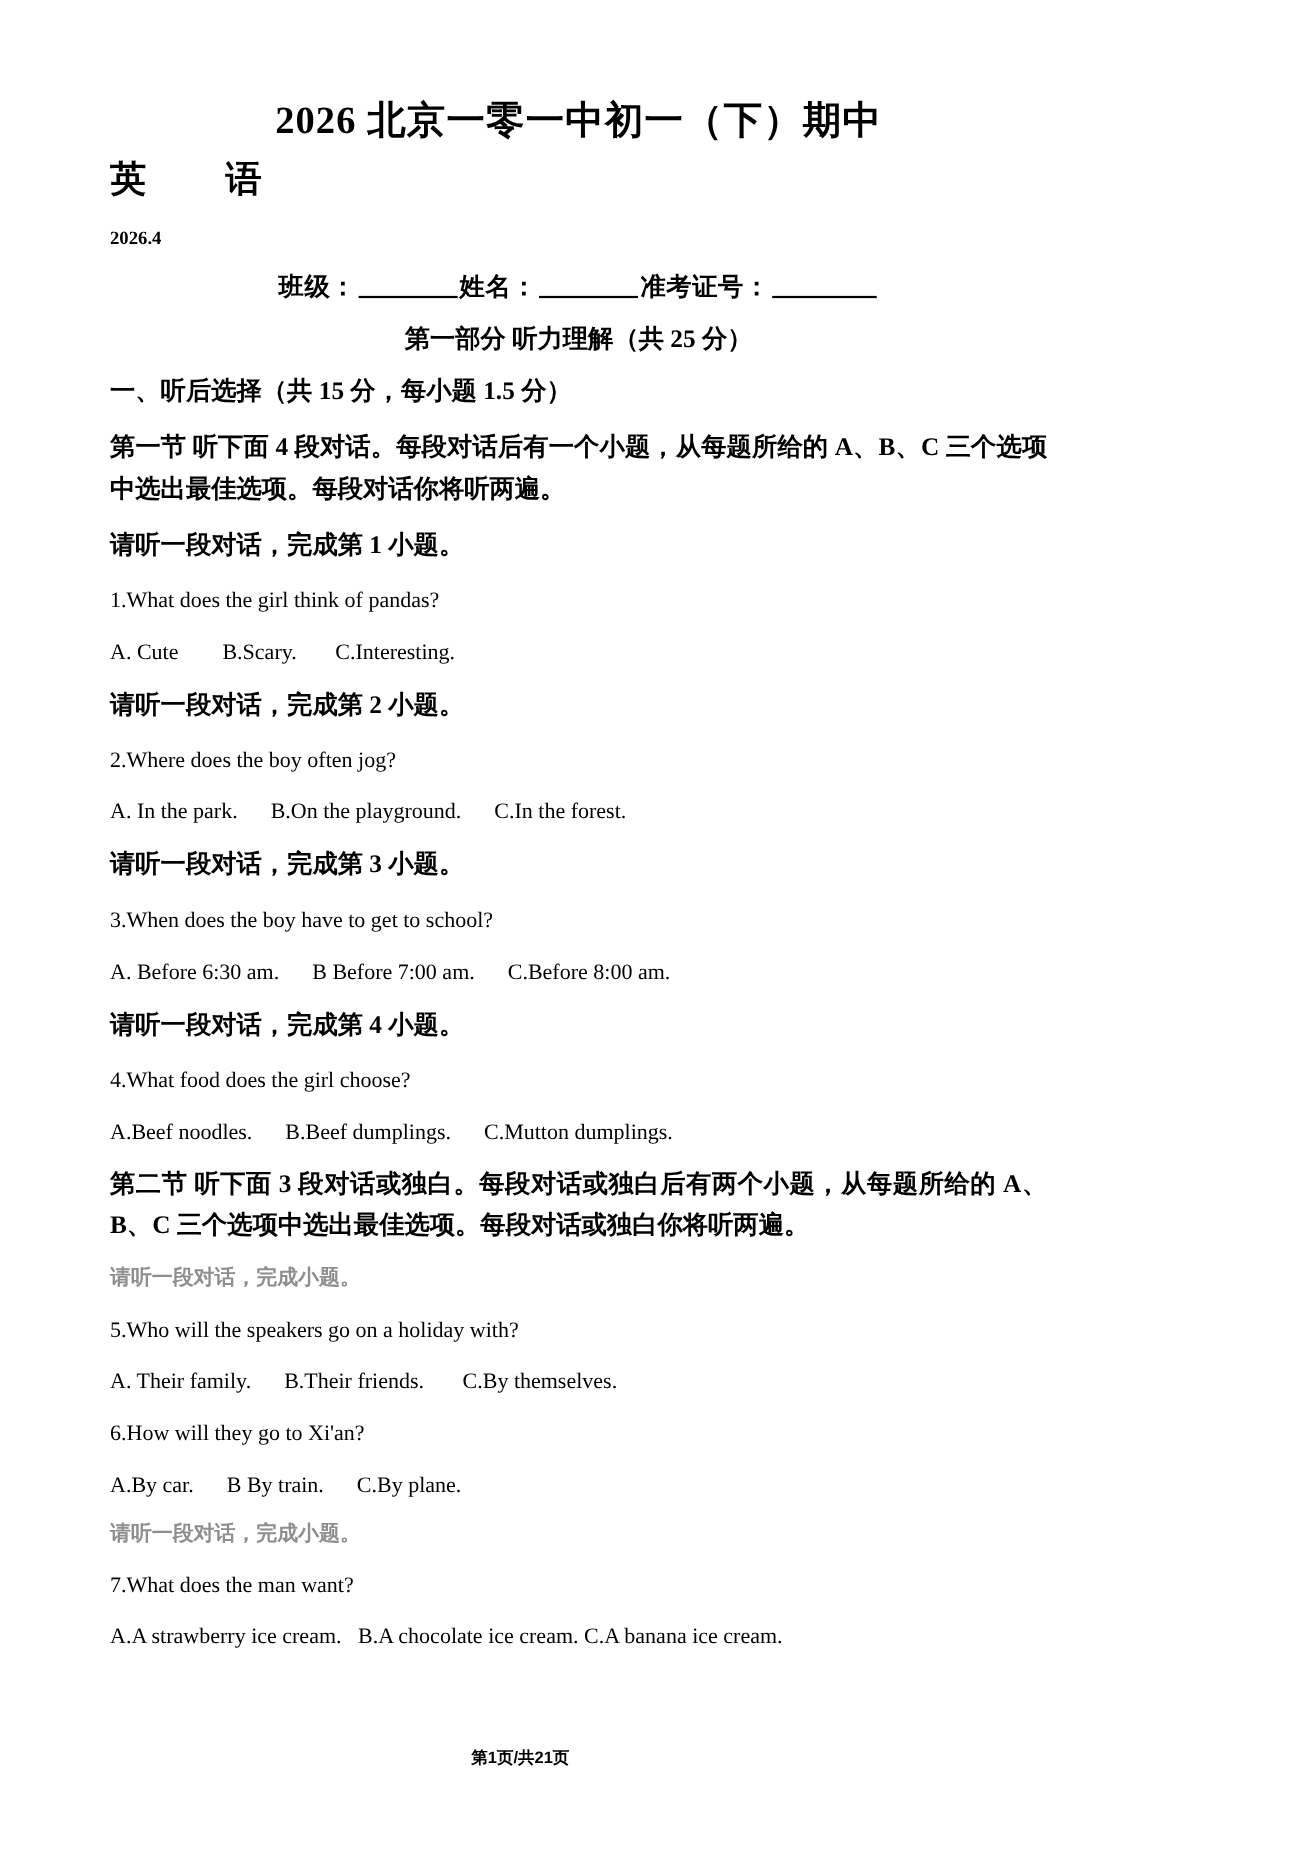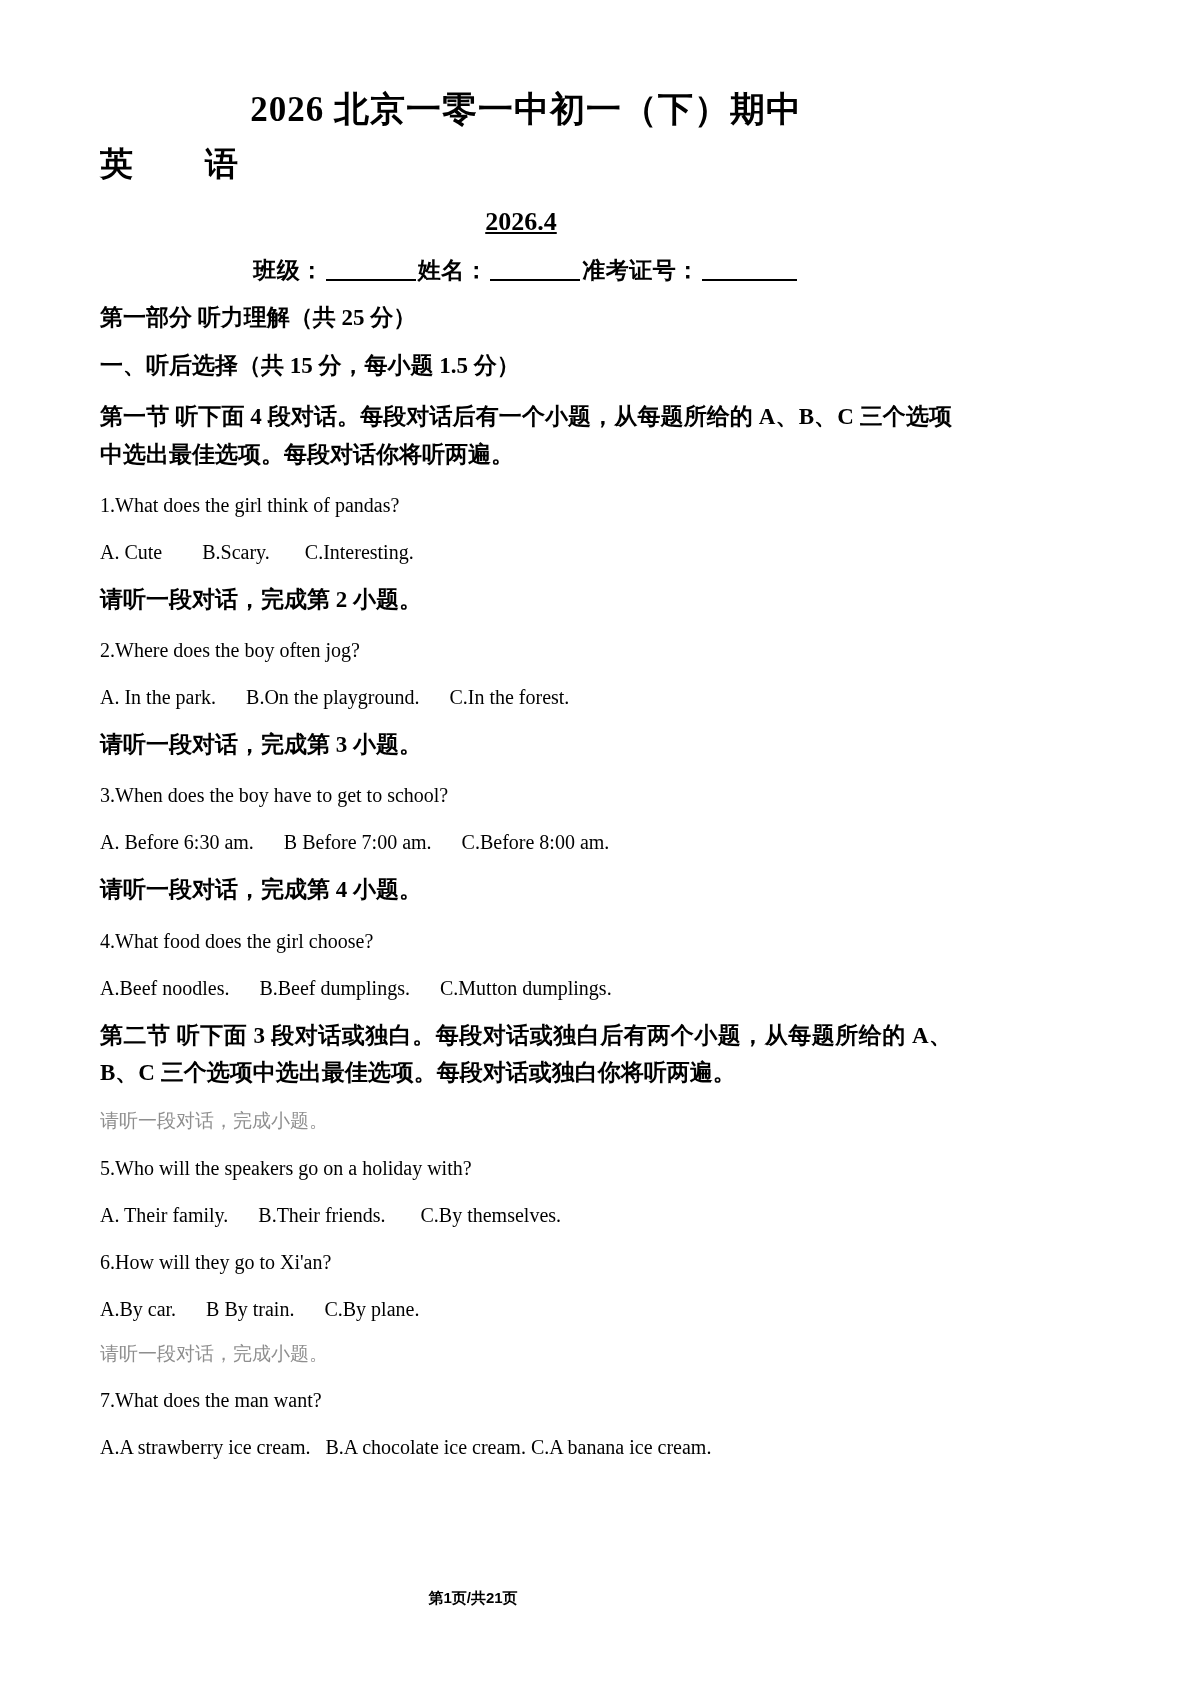--- a/index.html
+++ b/index.html
@@ -36,27 +36,26 @@
   }
   .doc-subtitle {
     font-size: 33px;
     font-weight: bold;
     margin: 0;
     padding-top: 12px;
     line-height: 1.25;
     letter-spacing: 2px;
   }
   .date-line {
-    text-align: center;
-    font-size: 26px;
+    text-align: left;
+    font-size: 17px;
     font-weight: bold;
     margin: 0;
     padding-top: 22px;
     padding-right: 10px;
-    text-decoration: underline;
   }
 
   
   .info-line {
     text-align: center;
     font-size: 23px;
     font-weight: bold;
     margin: 0;
     padding-top: 18px;
     letter-spacing: 0.5px;
@@ -64,21 +63,21 @@
   .blank {
     display: inline-block;
     border-bottom: 2px solid #000;
     width: 90px;
     vertical-align: -3px;
     margin: 0 2px;
   }
   .blank.wide { width: 95px; }
 
   .part-title {
-    text-align: left;
+    text-align: center;
     font-size: 23px;
     font-weight: bold;
     margin: 0;
     padding-top: 16px;
   }
 
   
   .cn-head {
     font-size: 23px;
     font-weight: bold;
@@ -89,21 +88,21 @@
   }
   .cn-prompt {
     font-size: 23px;
     font-weight: bold;
     line-height: 1.62;
     margin: 0;
     padding-top: 14px;
   }
   .cn-prompt-grey {
     font-size: 19px;
-    font-weight: normal;
+    font-weight: bold;
     color: #8e8e8e;
     line-height: 1.5;
     margin: 0;
     padding-top: 16px;
   }
   .q-text {
     font-size: 20px;
     line-height: 1.5;
     margin: 0;
     padding-top: 17px;
@@ -142,20 +141,21 @@
   <div class="info-line">
     <span>班级：</span><span class="blank"></span><span>姓名：</span><span class="blank"></span><span>准考证号：</span><span class="blank wide"></span>
   </div>
 
   <div class="part-title">第一部分 听力理解（共 25 分）</div>
 
   <div class="cn-head">一、听后选择（共 15 分，每小题 1.5 分）</div>
 
   <div class="cn-head">第一节 听下面 4 段对话。每段对话后有一个小题，从每题所给的 A、B、C 三个选项中选出最佳选项。每段对话你将听两遍。</div>
 
+  <div class="cn-prompt">请听一段对话，完成第 1 小题。</div>
   <div class="q-text">1.What does the girl think of pandas?</div>
   <div class="opt-text">A. Cute        B.Scary.       C.Interesting.</div>
 
   <div class="cn-prompt">请听一段对话，完成第 2 小题。</div>
   <div class="q-text">2.Where does the boy often jog?</div>
   <div class="opt-text">A. In the park.      B.On the playground.      C.In the forest.</div>
 
   <div class="cn-prompt">请听一段对话，完成第 3 小题。</div>
   <div class="q-text">3.When does the boy have to get to school?</div>
   <div class="opt-text">A. Before 6:30 am.      B Before 7:00 am.      C.Before 8:00 am.</div>

